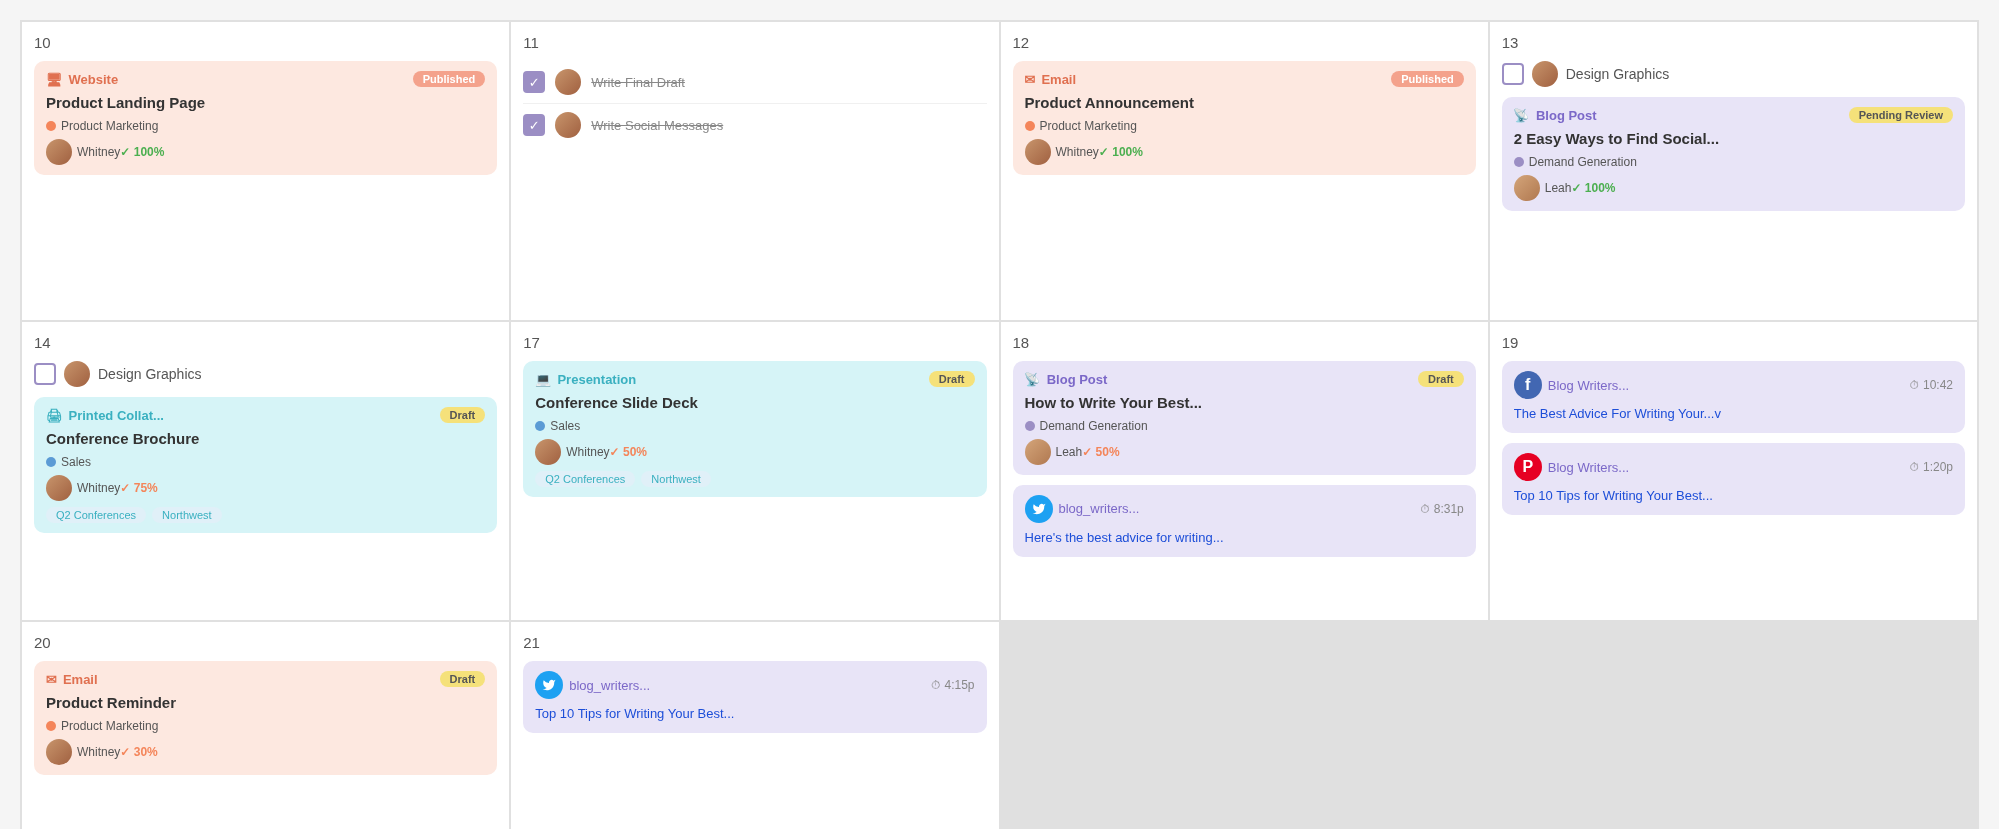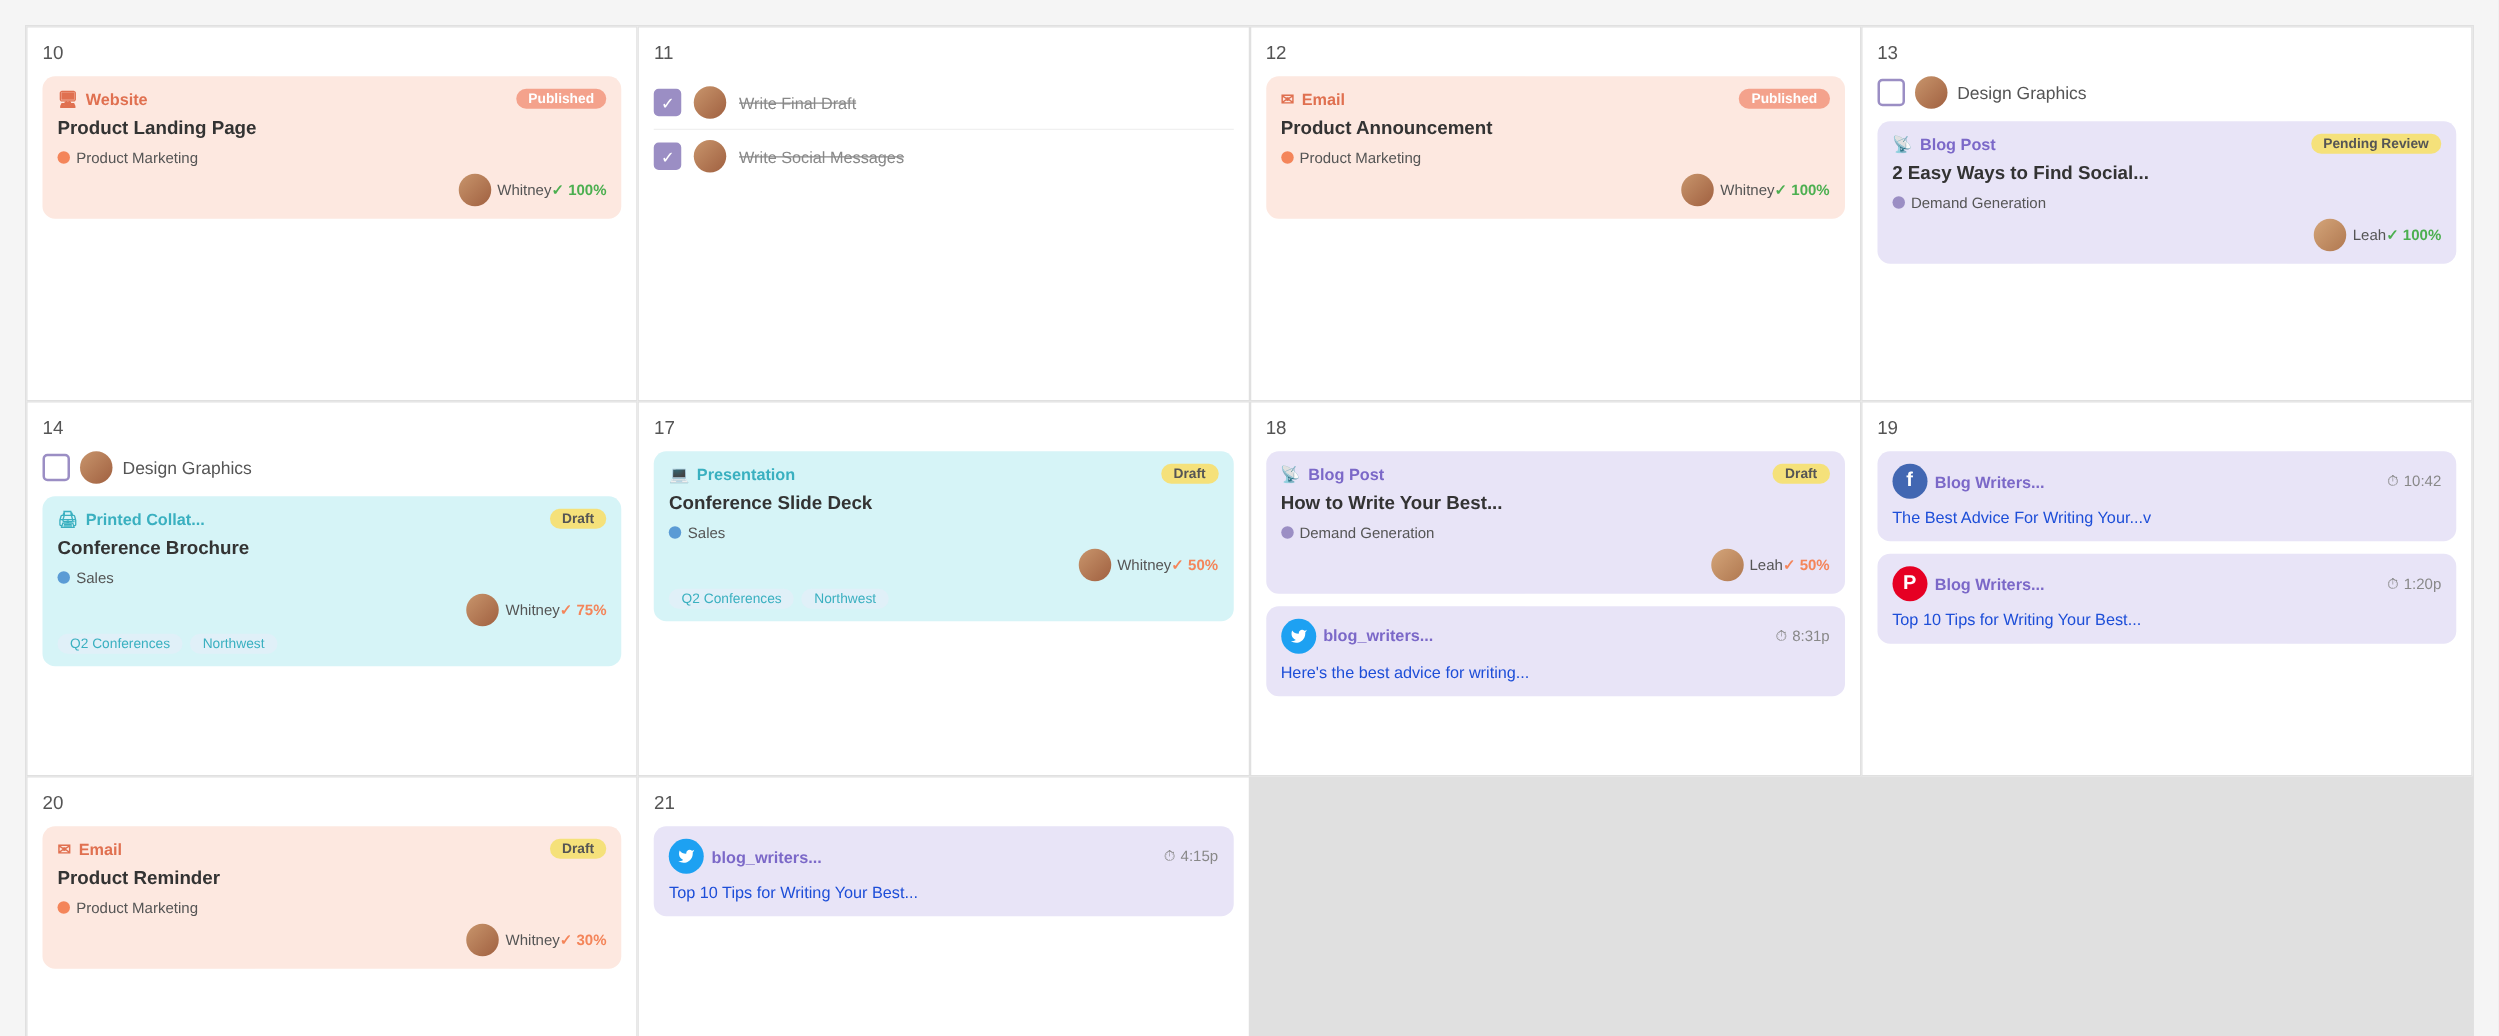--- a/index.html
+++ b/index.html
@@ -78,21 +78,21 @@
       height: 10px;
       border-radius: 50%;
       display: inline-block;
     }
     .dot-orange { background: #f4855a; }
     .dot-blue { background: #5b9bd5; }
     .dot-purple { background: #9b8ec4; }
     .card-footer {
       display: flex;
       align-items: center;
-      justify-content: flex-end;
+      justify-content: flex-start;
     }
     .avatar {
       width: 26px;
       height: 26px;
       border-radius: 50%;
       background: #ccc;
       display: inline-flex;
       align-items: center;
       justify-content: center;
       font-size: 10px;
@@ -207,21 +207,21 @@
       justify-content: center;
       font-size: 14px;
       color: #fff;
       position: relative;
     }
     .platform-fb { background: #4267B2; }
     .platform-pinterest { background: #E60023; }
     .platform-twitter { background: #1DA1F2; }
     .social-name {
       font-size: 13px;
-      font-weight: 700;
+      font-weight: 400;
       color: #7b68c8;
     }
     .time-badge {
       display: flex;
       align-items: center;
       gap: 4px;
       font-size: 12px;
       color: #888;
     }
     .social-text {

